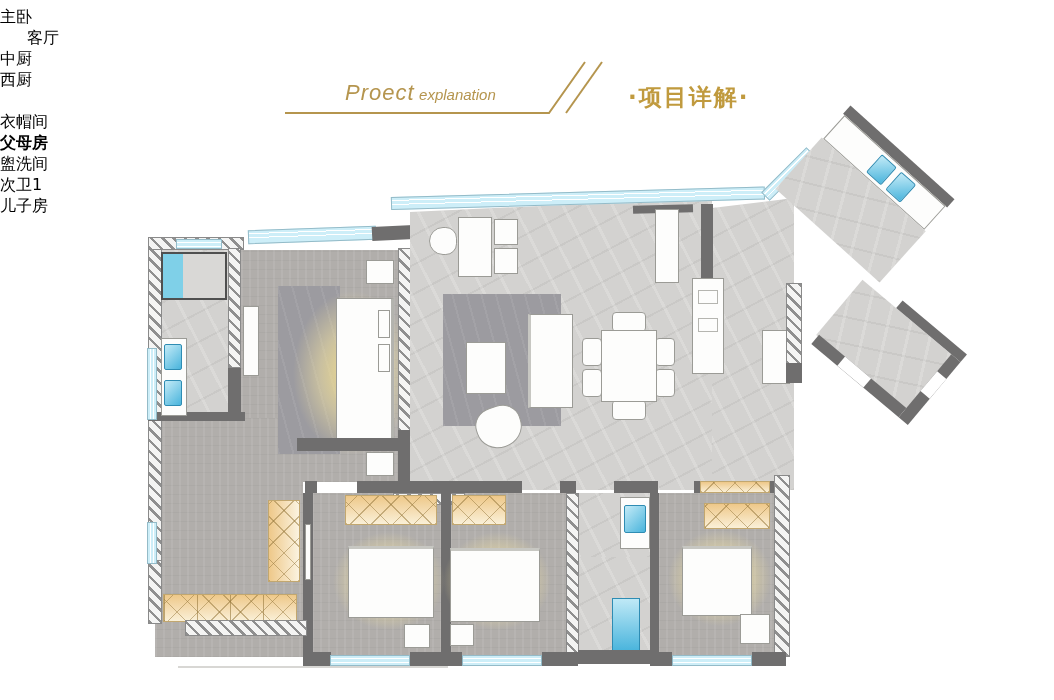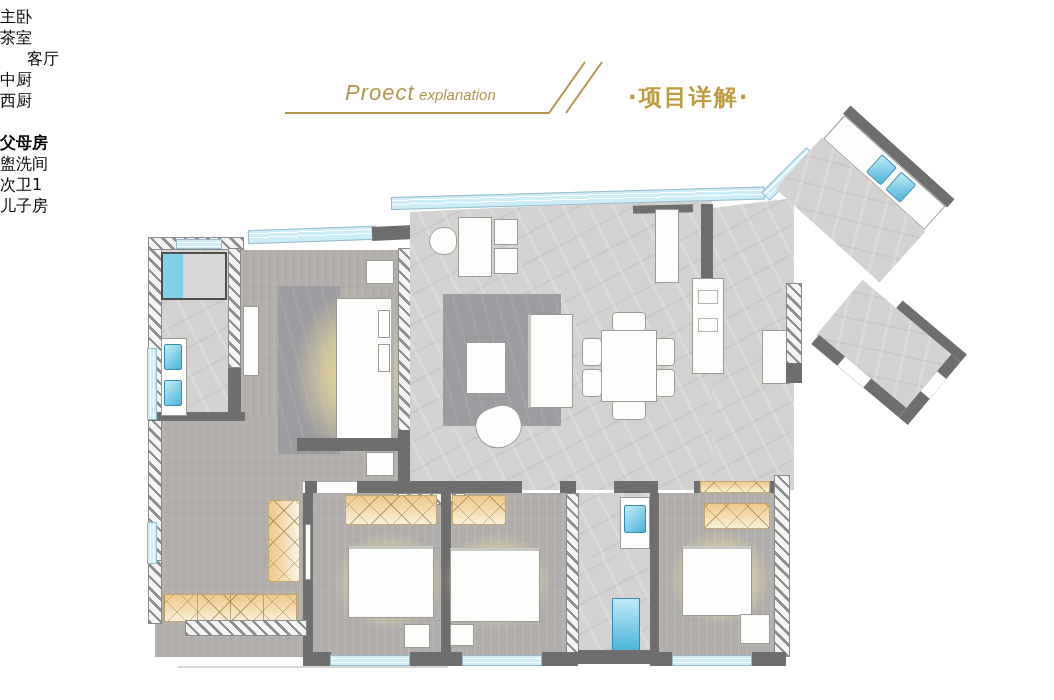--- a/index.html
+++ b/index.html
@@ -233,23 +233,23 @@
 
   <div class="el arw-l" style="left:336px;top:648px;"></div>
   <div class="el arw-r" style="left:388px;top:648px;"></div>
   <div class="el arw-l" style="left:480px;top:648px;"></div>
   <div class="el arw-r" style="left:524px;top:648px;"></div>
   <div class="el arw-l" style="left:686px;top:648px;"></div>
   <div class="el arw-r" style="left:730px;top:648px;"></div>
 
   <div class="el" id="labels" style="left:0;top:0;width:1054px;height:700px;pointer-events:none;">
       <div class="rlabel" style="left: 320px; top: 333px; margin-top: 7px;">主卧</div>
-      <div class="rlabel" style="left: 460px; top: 239px;">茶室</div>
       <div class="rlabel" style="left: 462px; top: 358px; margin-left: 27px;">客厅</div>
       <div class="rlabel" style="left: 746px; top: 241px;">中厨</div>
       <div class="rlabel" style="left: 733px; top: 310px;">西厨</div>
       <div class="rlabel plain small" style="left: 818px; top: 347px; transform: rotate(40deg);">鞋柜</div>
+      <div class="rlabel" style="left: 196px; top: 549px;">衣帽间</div>
       <div class="rlabel" style="left: 498px; top: 625px; font-weight: bold;">父母房</div>
       <div class="rlabel boxed" style="left: 575px; top: 519px;">盥洗间</div>
       <div class="rlabel boxed" style="left: 582px; top: 623px;">次卫1</div>
       <div class="rlabel" style="left: 682px; top: 619px;">儿子房</div>
     </div>
 </div>
 
 </body></html>

